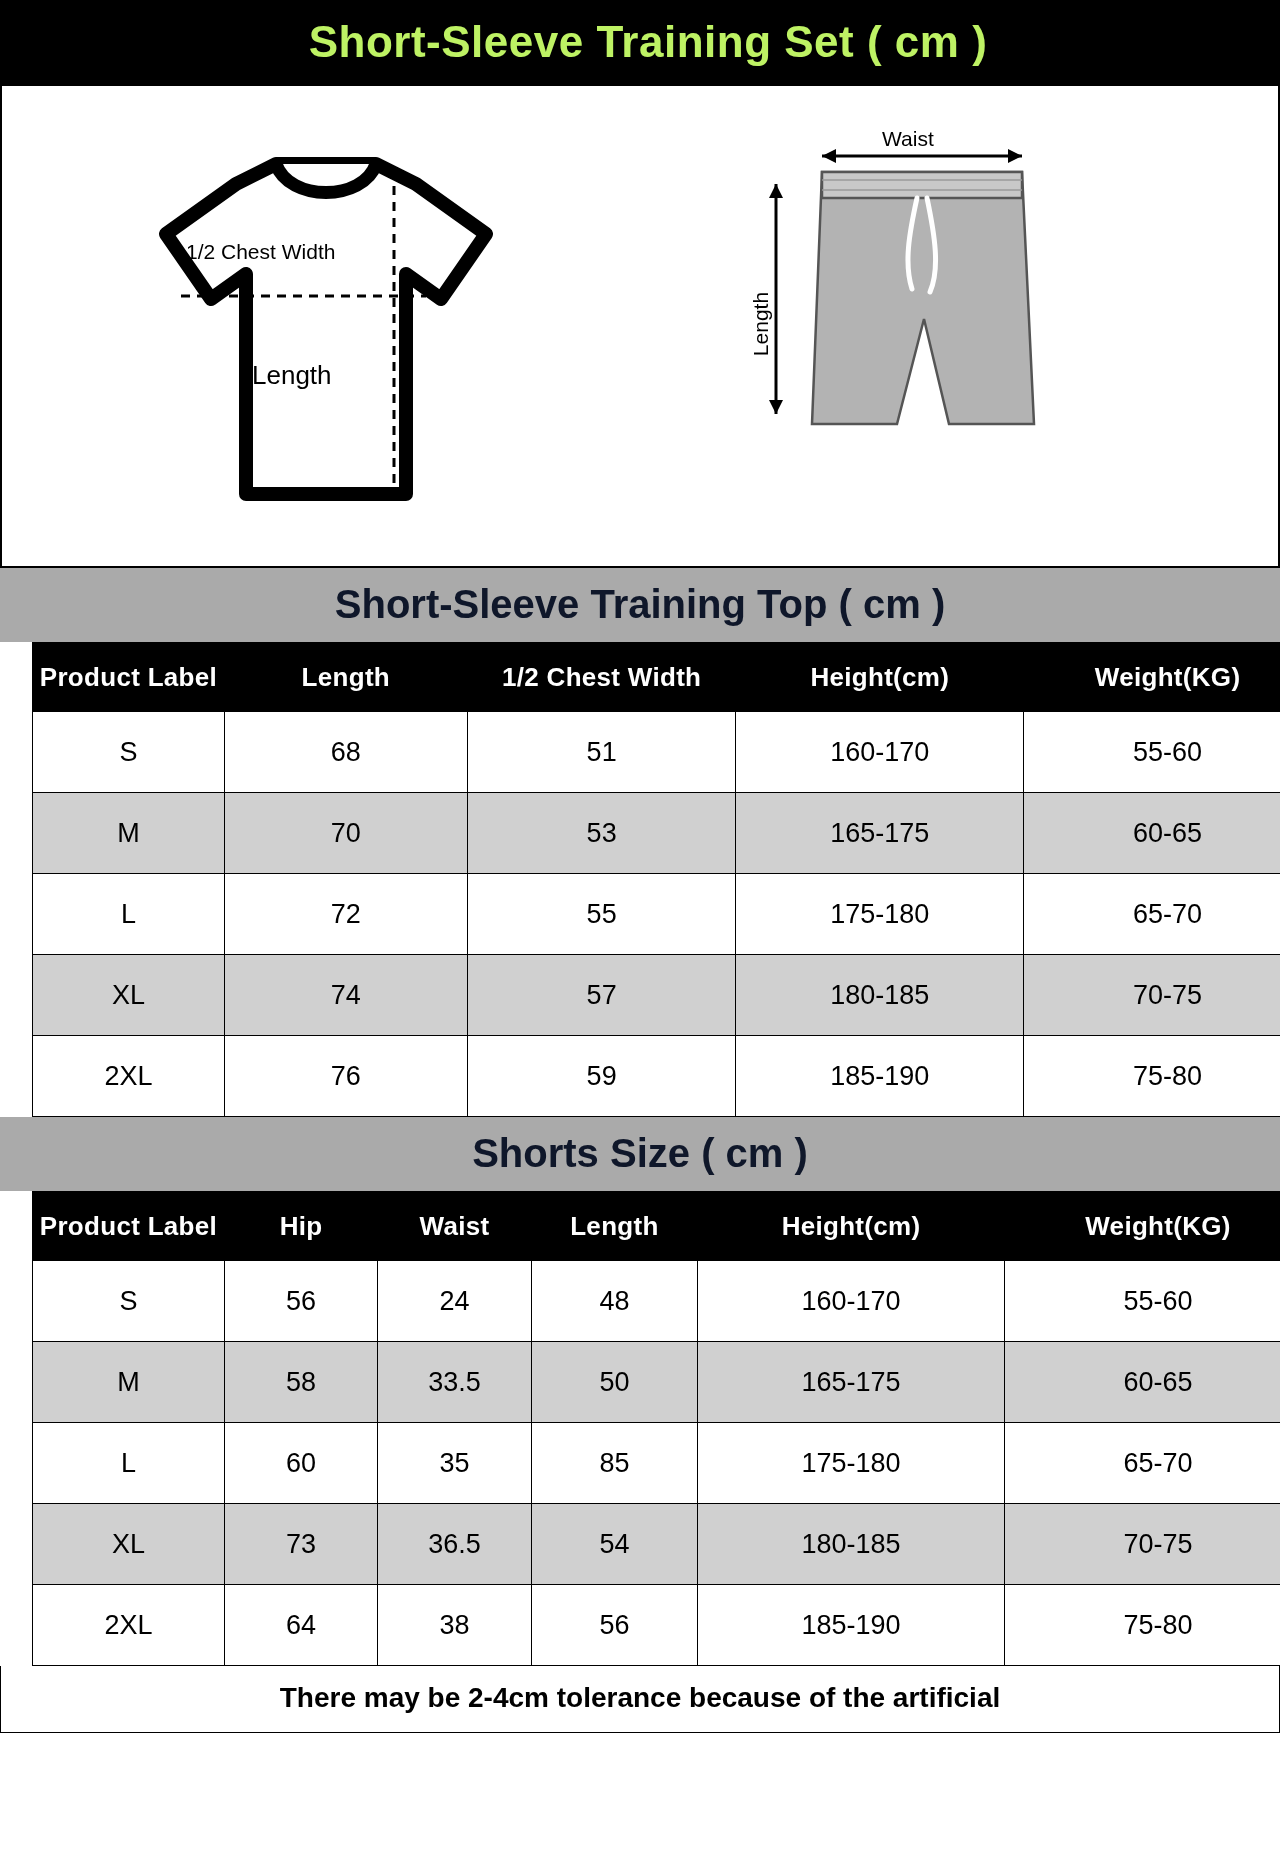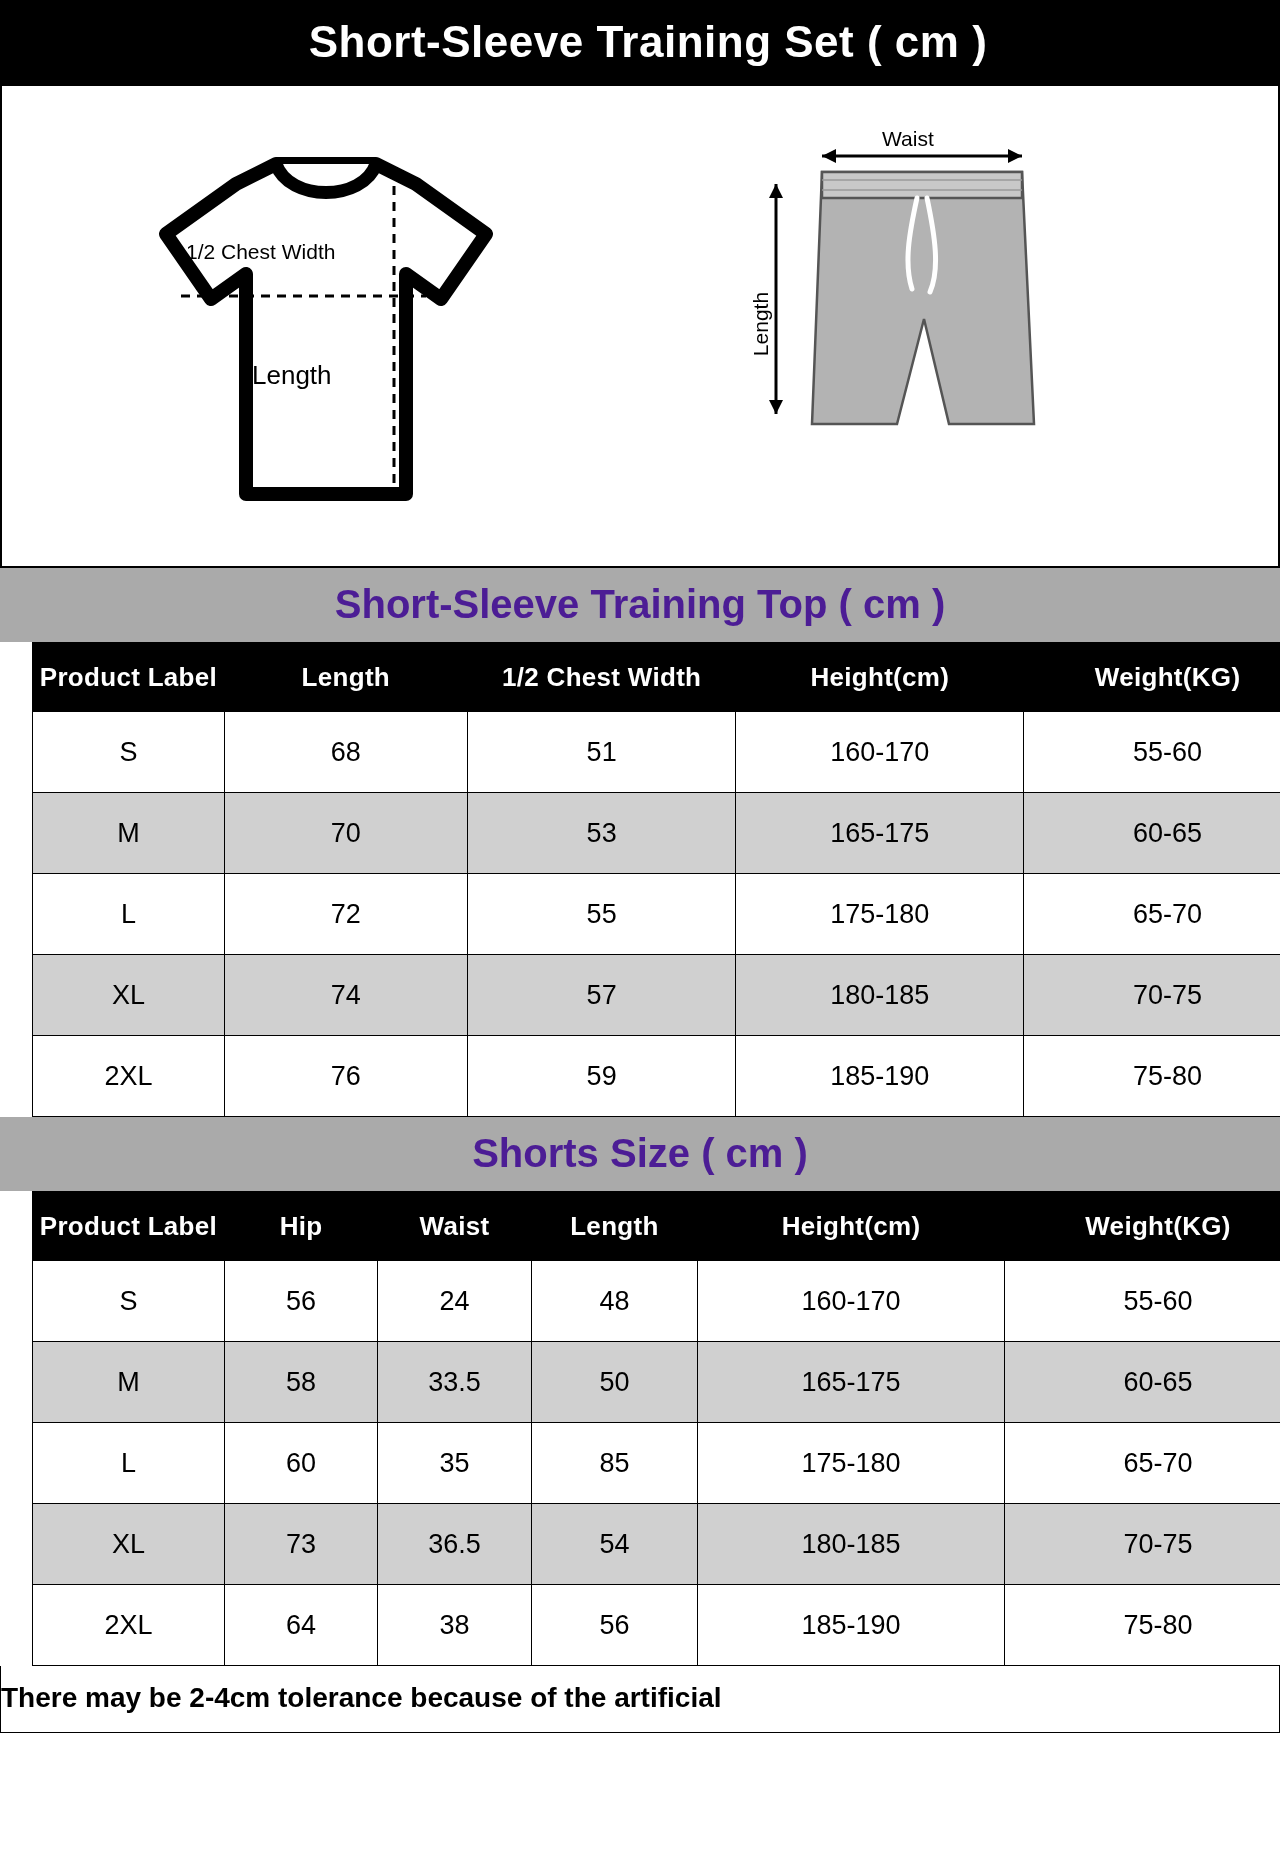--- a/index.html
+++ b/index.html
@@ -15,21 +15,21 @@
   .sheet {
     width: 1280px;
     margin: 0 auto;
     background: #ffffff;
     position: relative;
   }
 
   
   .title-bar {
     background: #000000;
-    color: #ffffff;
+    color: #bef264;
     text-align: center;
     font-size: 44px;
     font-weight: bold;
     letter-spacing: 0.5px;
     padding: 20px 0 22px 16px;
     line-height: 1;
   }
 
   
   .diagram-area {
@@ -42,21 +42,21 @@
     padding: 0 20px;
     box-sizing: border-box;
   }
   .diagram-box {
     position: relative;
   }
 
   
   .section-header {
     background: #aaaaaa;
-    color: #4c1d95;
+    color: #0f172a;
     text-align: center;
     font-size: 40px;
     font-weight: bold;
     padding: 16px 0 18px 0;
     line-height: 1;
   }
 
   
   table {
     width: 100%;
@@ -84,21 +84,21 @@
     background: #d0d0d0;
   }
   tbody tr:nth-child(odd) td {
     background: #ffffff;
   }
 
   
   .footer-note {
     border: 1px solid #000000;
     border-top: 0;
-    text-align: left;
+    text-align: center;
     font-size: 28px;
     font-weight: bold;
     padding: 16px 0 18px 0;
     background: #ffffff;
   }
 
   
   .watermark {
     position: absolute;
     top: 925px;

